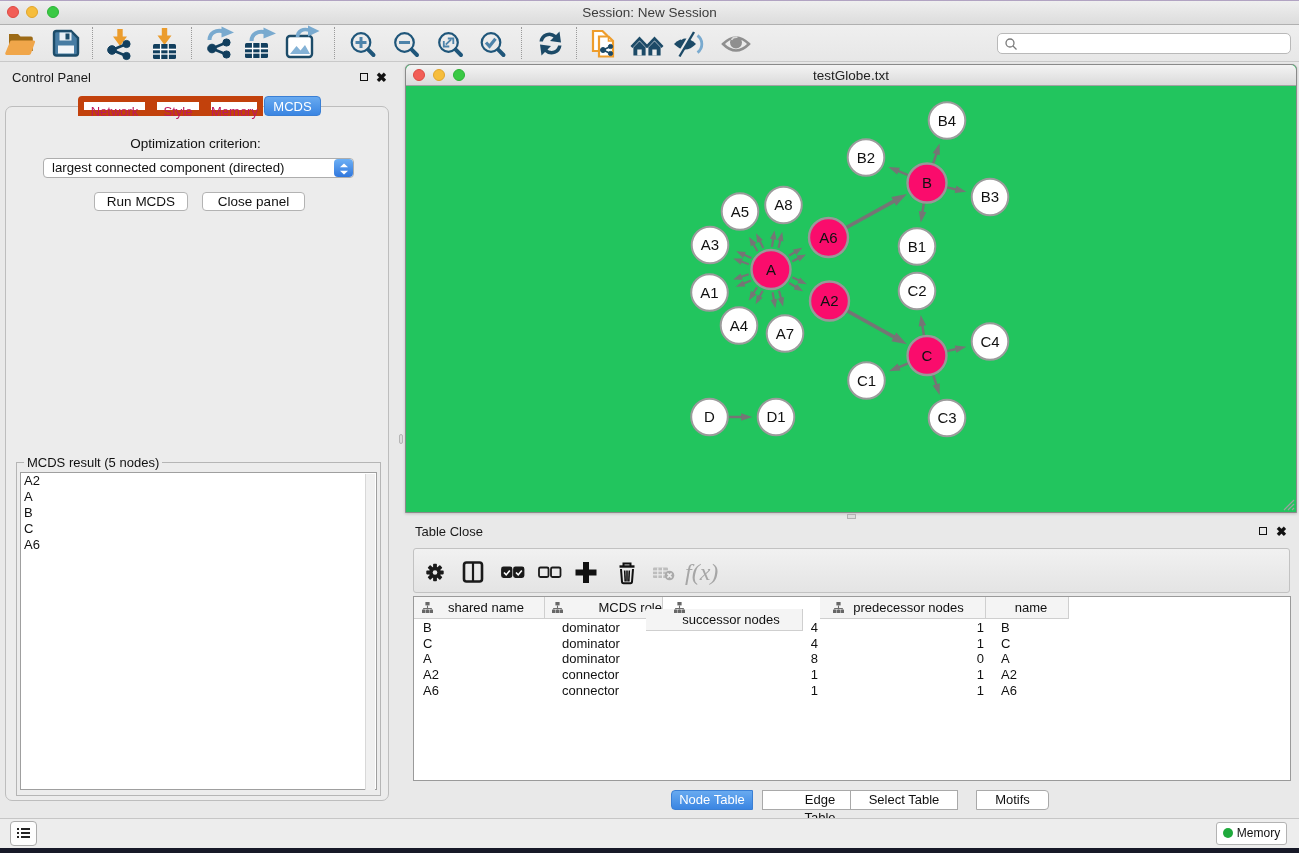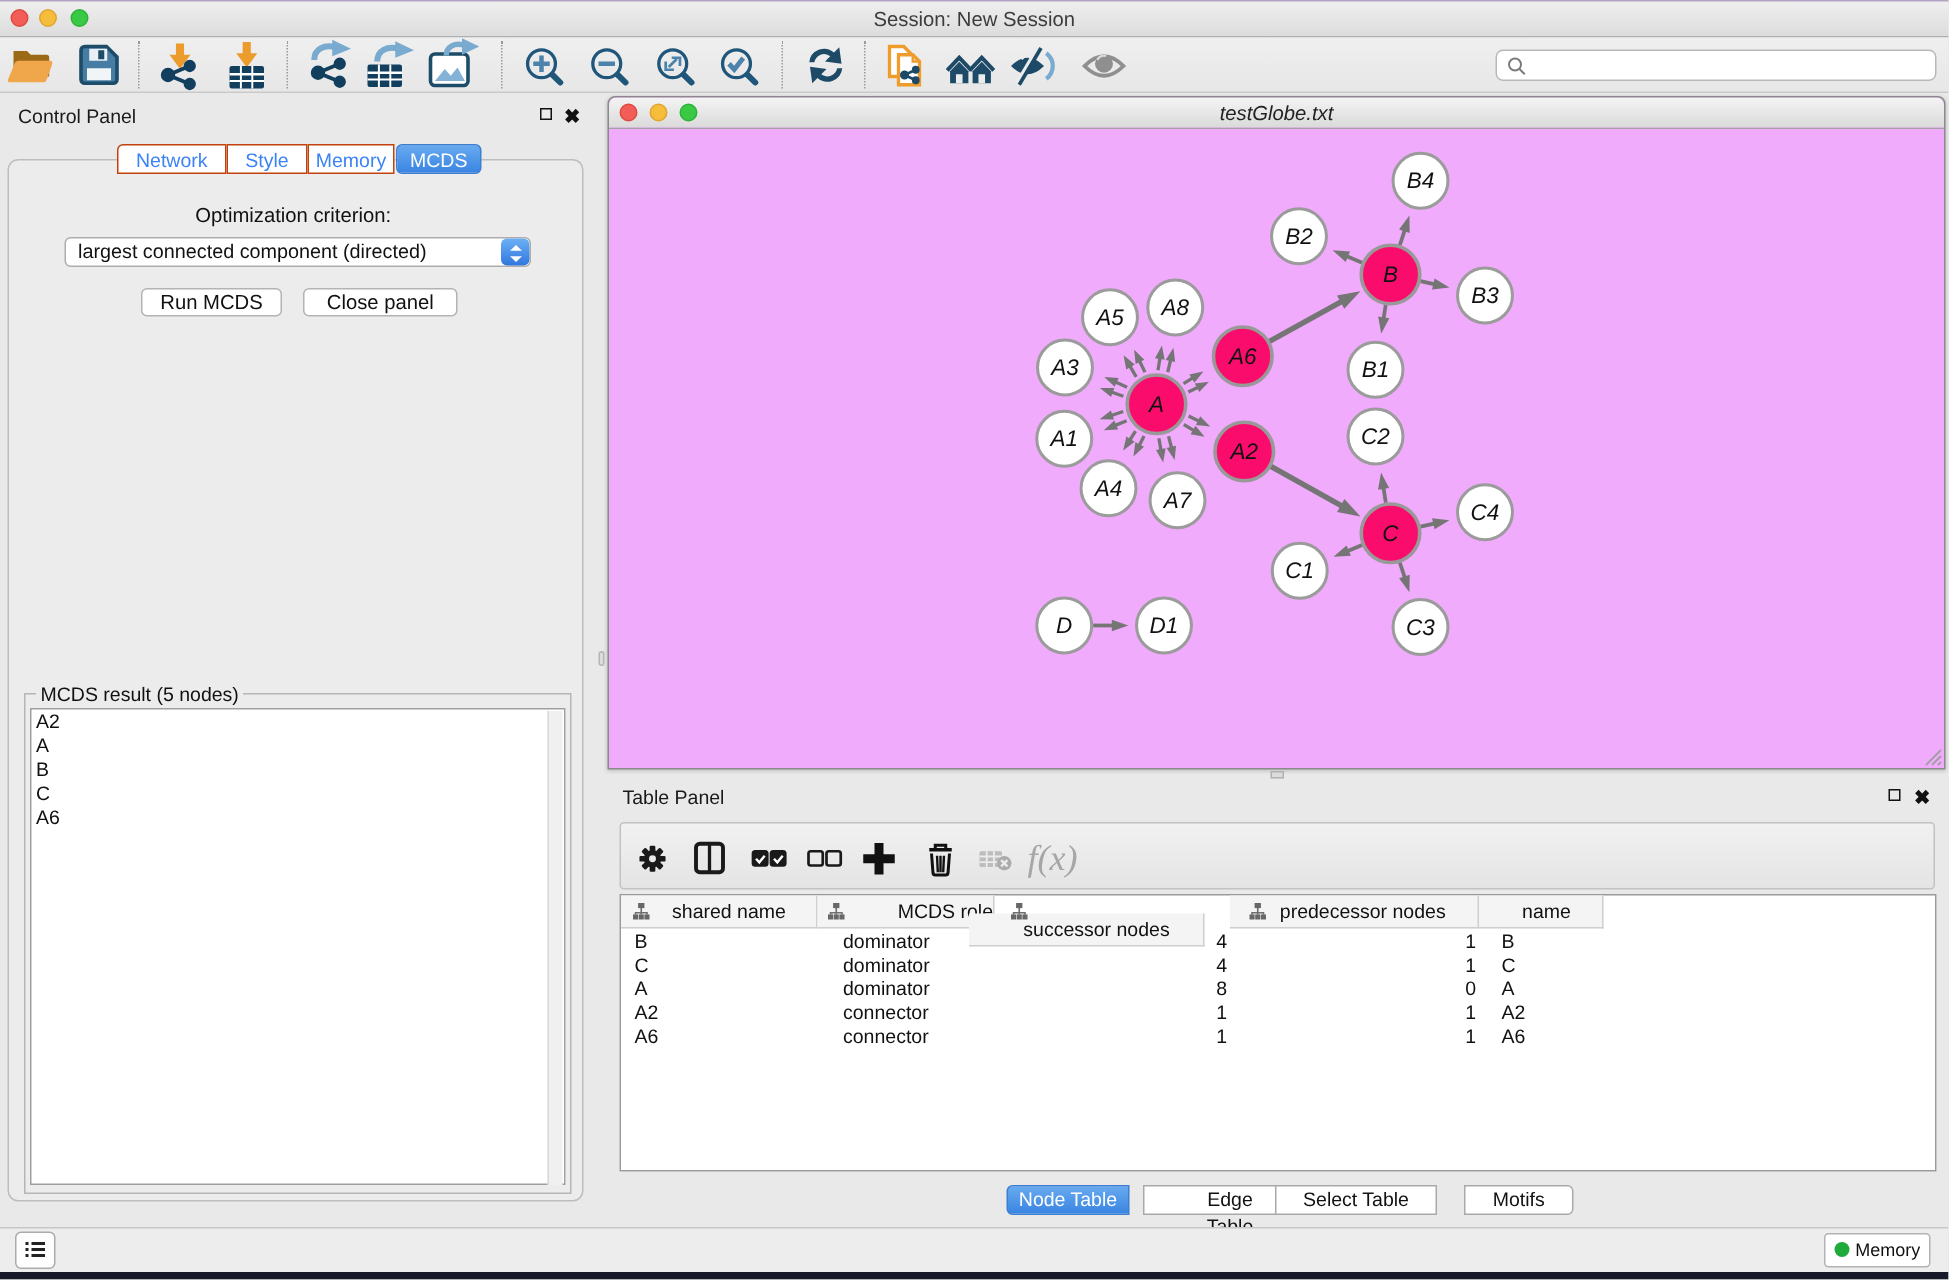--- a/index.html
+++ b/index.html
@@ -15,38 +15,38 @@
 .light { border-radius:50%; width:12px; height:12px; }
 #toolbar { left:0; top:25px; width:1299px; height:37px; background:linear-gradient(#efefef,#e7e7e7); border-bottom:1px solid #c9c9c9; }
 .vsep { position:absolute; top:2px; height:32px; width:0; border-left:1px dotted #9a9a9a; }
 
 
 #cp-title { left:12px; top:70px; font-size:13px; color:#1a1a1a; }
 .winbtns { font-size:11px; color:#111; }
 #cp-box { left:5px; top:106px; width:384px; height:695px; background:#ececec;
   border:1px solid #bdbdbd; border-radius:7px; }
 .tab { position:absolute; top:96px; height:20px; line-height:19px; font-size:13px;
-  text-align:center; color:#3b82f6; background:#fff; border:1px solid #c2410c; }
+  text-align:center; color:#be185d; background:#fff; border:6px solid #c2410c; }
 .tabsel { background:linear-gradient(#68aaf0,#3a85e2); color:#fff; border:1px solid #3a7fd4; border-radius:4px; }
 #opt-label { left:5px; top:136px; width:381px; text-align:center; font-size:13.5px; color:#111; }
 #dropdown { left:43px; top:158px; width:311px; height:20px; background:#fff;
   border:1px solid #adadad; border-radius:4px; font-size:13.2px; color:#111; line-height:18px; padding-left:8px; }
 #dd-btn { right:0px; top:0px; width:19px; height:18px; border-radius:4px;
   background:linear-gradient(#6db0f5,#3077dd); }
 .btn { position:absolute; height:19px; background:#fff; border:1px solid #b3b3b3; border-radius:4px;
   font-size:13.5px; color:#111; text-align:center; line-height:17px; }
 #fieldset { left:16px; top:462px; width:365px; height:334px; border:1px solid #b5b5b5; }
 #fieldset-legend { left:24px; top:455px; background:#ececec; padding:0 3px; font-size:13px; color:#111; }
 #listbox { left:20px; top:472px; width:357px; height:318px; background:#fff; border:1px solid #9f9f9f; font-size:13px; color:#111; }
 #listbox .sb { position:absolute; right:1px; top:1px; width:10px; height:316px; background:#f0f0f0; border-left:1px solid #d8d8d8; }
 #listbox div.item { padding-left:3px; height:16px; line-height:16px; }
 
 
-#netwin { left:405px; top:64px; width:892px; height:449px; background:#f0abfc;
-  border:1px solid #8a8a8a; border-radius:5px 5px 0 0; box-shadow:0 1px 3px rgba(0,0,0,0.18);font-style:italic; }
+#netwin { left:405px; top:64px; width:892px; height:449px; background:#22c55e;
+  border:1px solid #8a8a8a; border-radius:5px 5px 0 0; box-shadow:0 1px 3px rgba(0,0,0,0.18); }
 #net-titlebar { left:0; top:0; width:100%; height:21px; background:linear-gradient(#f4f4f4,#dadada);
   border-bottom:1px solid #a2a2a2; border-radius:5px 5px 0 0; }
 #net-title { width:100%; text-align:center; font-size:13.5px; color:#222; line-height:21px; }
 
 
 #tp-title { left:415px; top:524px; font-size:13px; color:#1a1a1a; }
 #tp-toolbar { left:413px; top:548px; width:877px; height:45px; background:linear-gradient(#f1f1f1,#e4e4e4);
   border:1px solid #c2c2c2; border-radius:3px; }
 #tp-table { left:413px; top:596px; width:878px; height:185px; background:#fff; border:1px solid #9a9a9a; }
 .th { position:absolute; top:0; height:22px; background:#f4f4f4; border-right:1px solid #cfcfcf;
@@ -364,21 +364,21 @@
 <text x="460.5" y="298.5" font-size="15" fill="#111" text-anchor="middle">C1</text>
 <text x="541" y="336" font-size="15" fill="#111" text-anchor="middle">C3</text>
 <text x="303.5" y="335" font-size="15" fill="#111" text-anchor="middle">D</text>
 <text x="370" y="335" font-size="15" fill="#111" text-anchor="middle">D1</text>
 </svg>
 </div>
 
 <div class="abs" style="left:398.5px;top:434px;width:4.5px;height:10px;background:#dcdcdc;border:1px solid #b5b5b5;border-radius:2px;"></div>
 <div class="abs" style="left:847px;top:514px;width:9px;height:5px;background:#dcdcdc;border:1px solid #b2b2b2;"></div>
 
-<div class="abs" id="tp-title">Table Panel</div>
+<div class="abs" id="tp-title">Table Close</div>
 <div class="abs winbtns" style="left:1259px;top:525px;"><span style="border:1.5px solid #111;width:8px;height:8px;display:inline-block;"></span></div>
 <div class="abs winbtns" style="left:1276px;top:524px;font-weight:bold;font-size:13px;">✖</div>
 <div class="abs" id="tp-toolbar">
 <svg width="875" height="43" viewBox="0 0 875 43">
 
   <g transform="translate(21,23.5)" fill="#1a1a1a">
     <g>
       <rect x="-1.9" y="-8.7" width="3.8" height="4.5" rx="0.8"></rect>
       <rect x="-1.9" y="4.2" width="3.8" height="4.5" rx="0.8"></rect>
       <rect x="-8.7" y="-1.9" width="4.5" height="3.8" rx="0.8"></rect>

